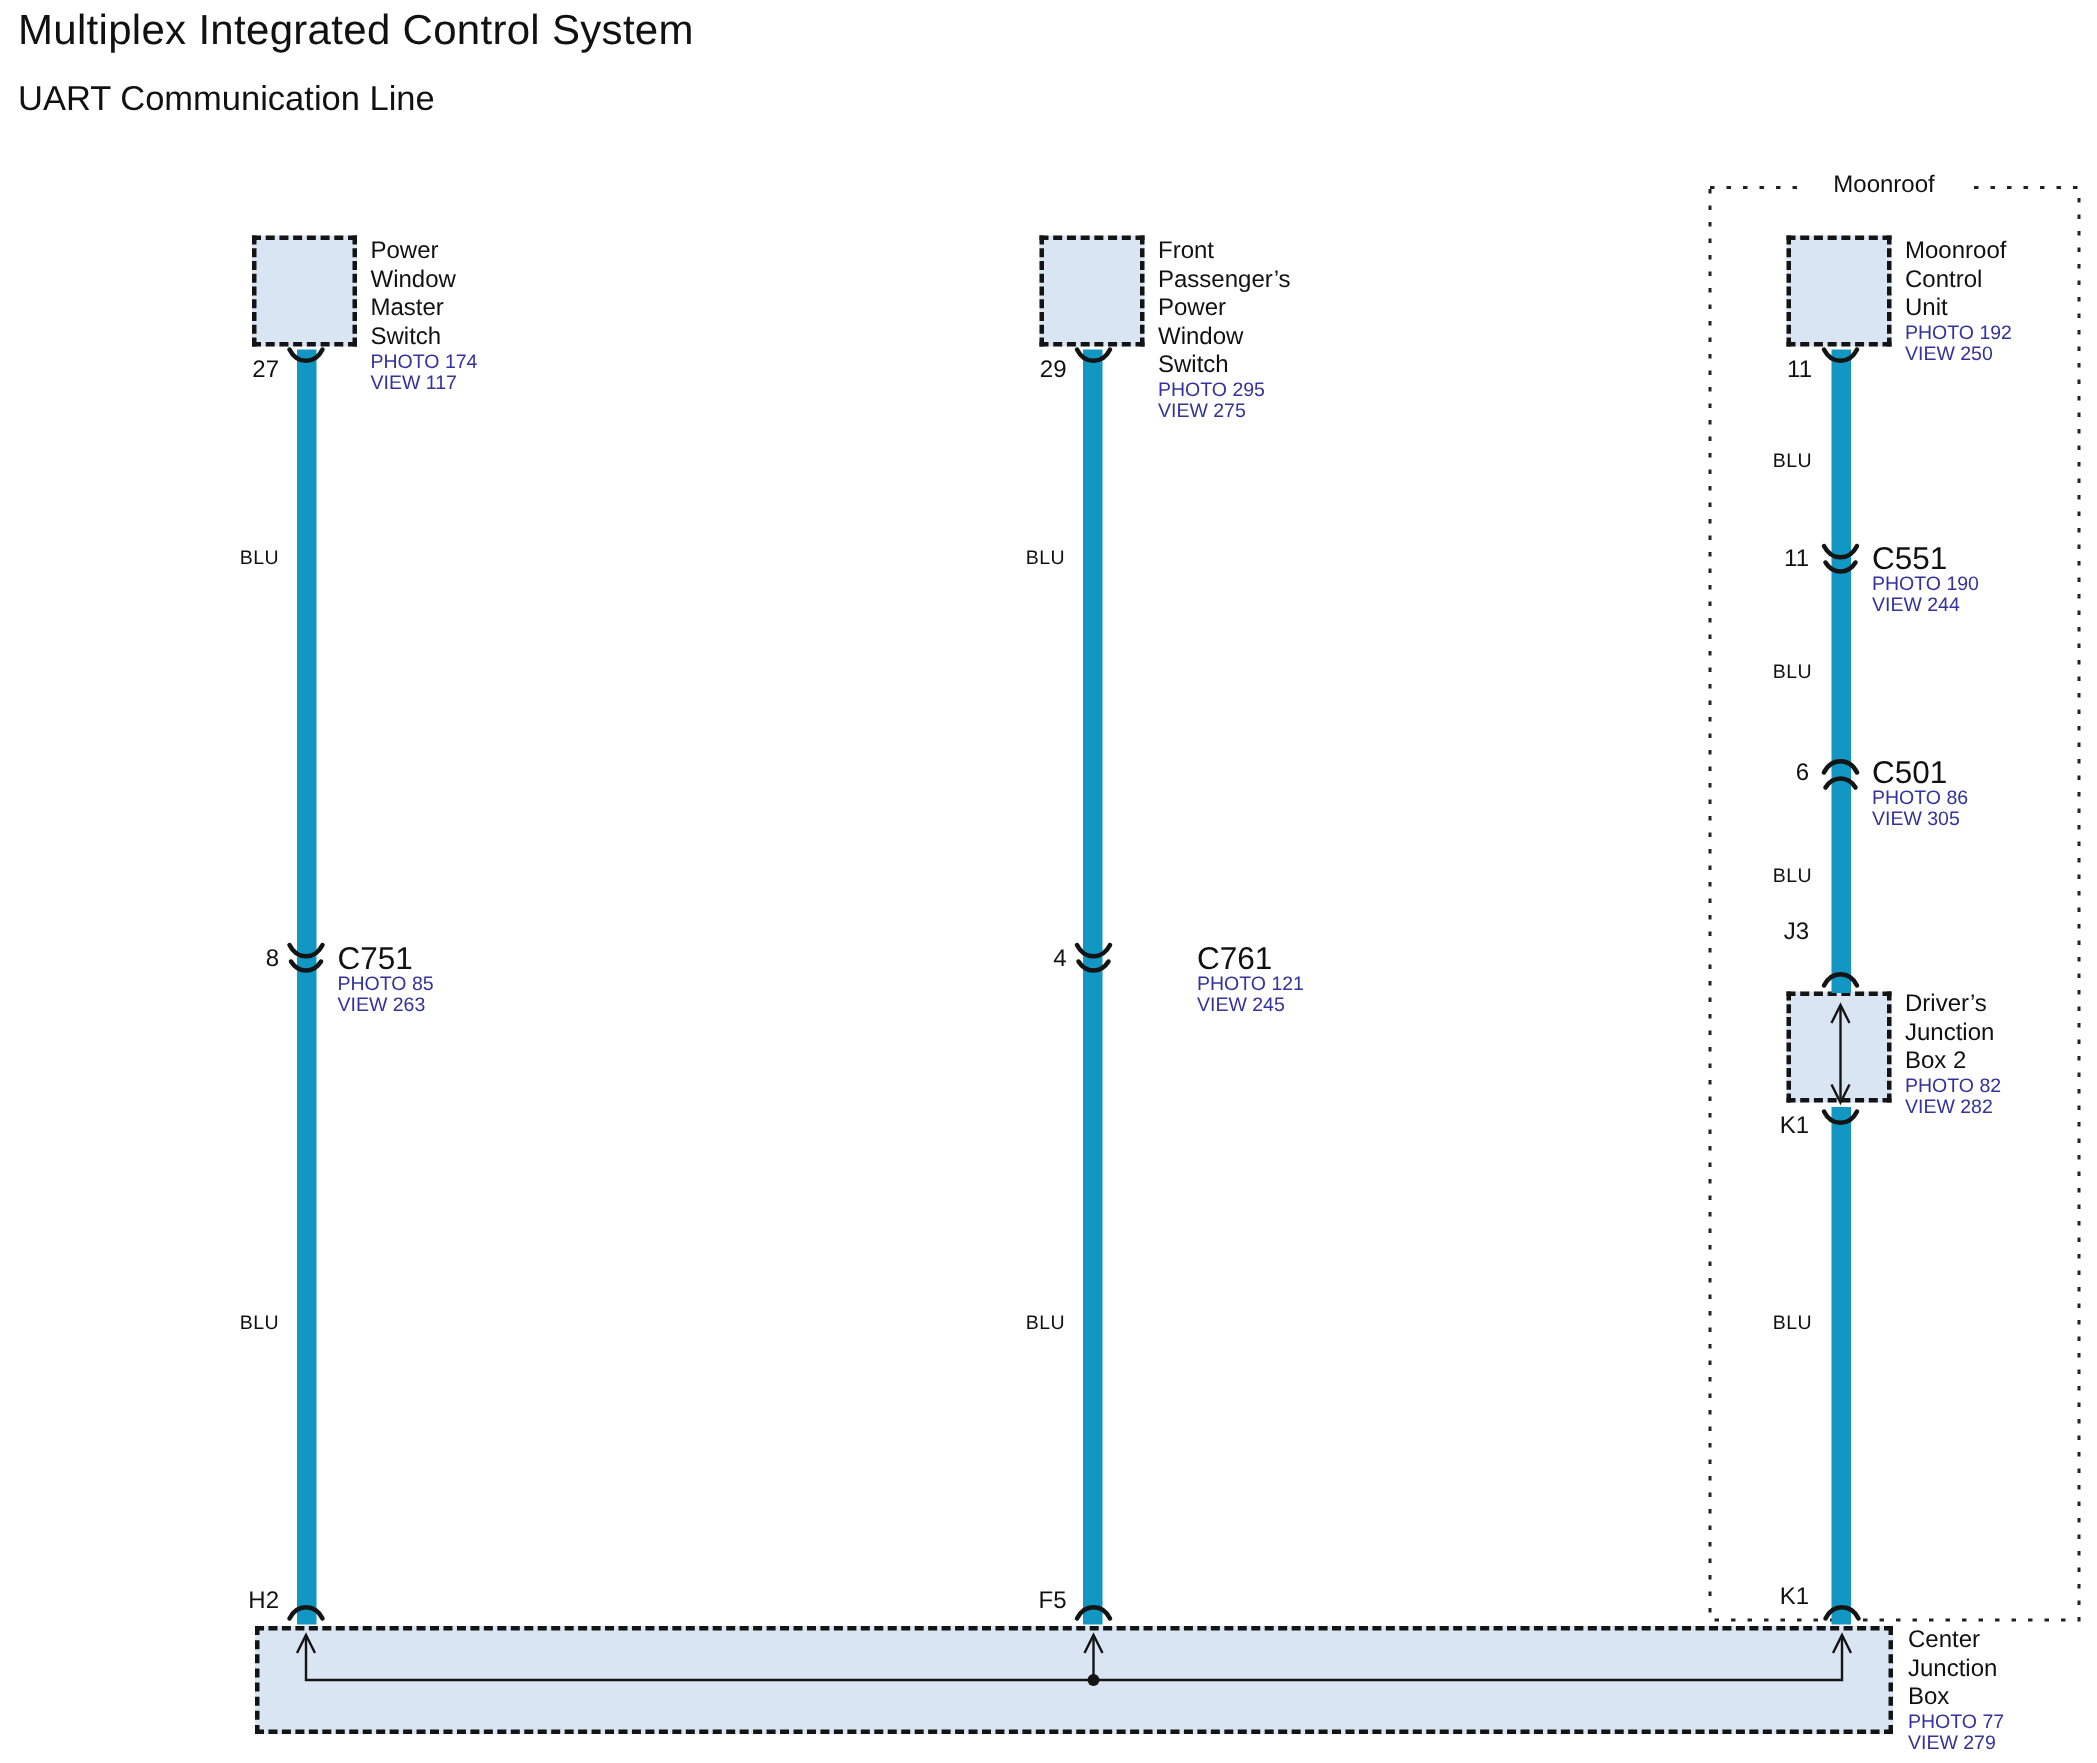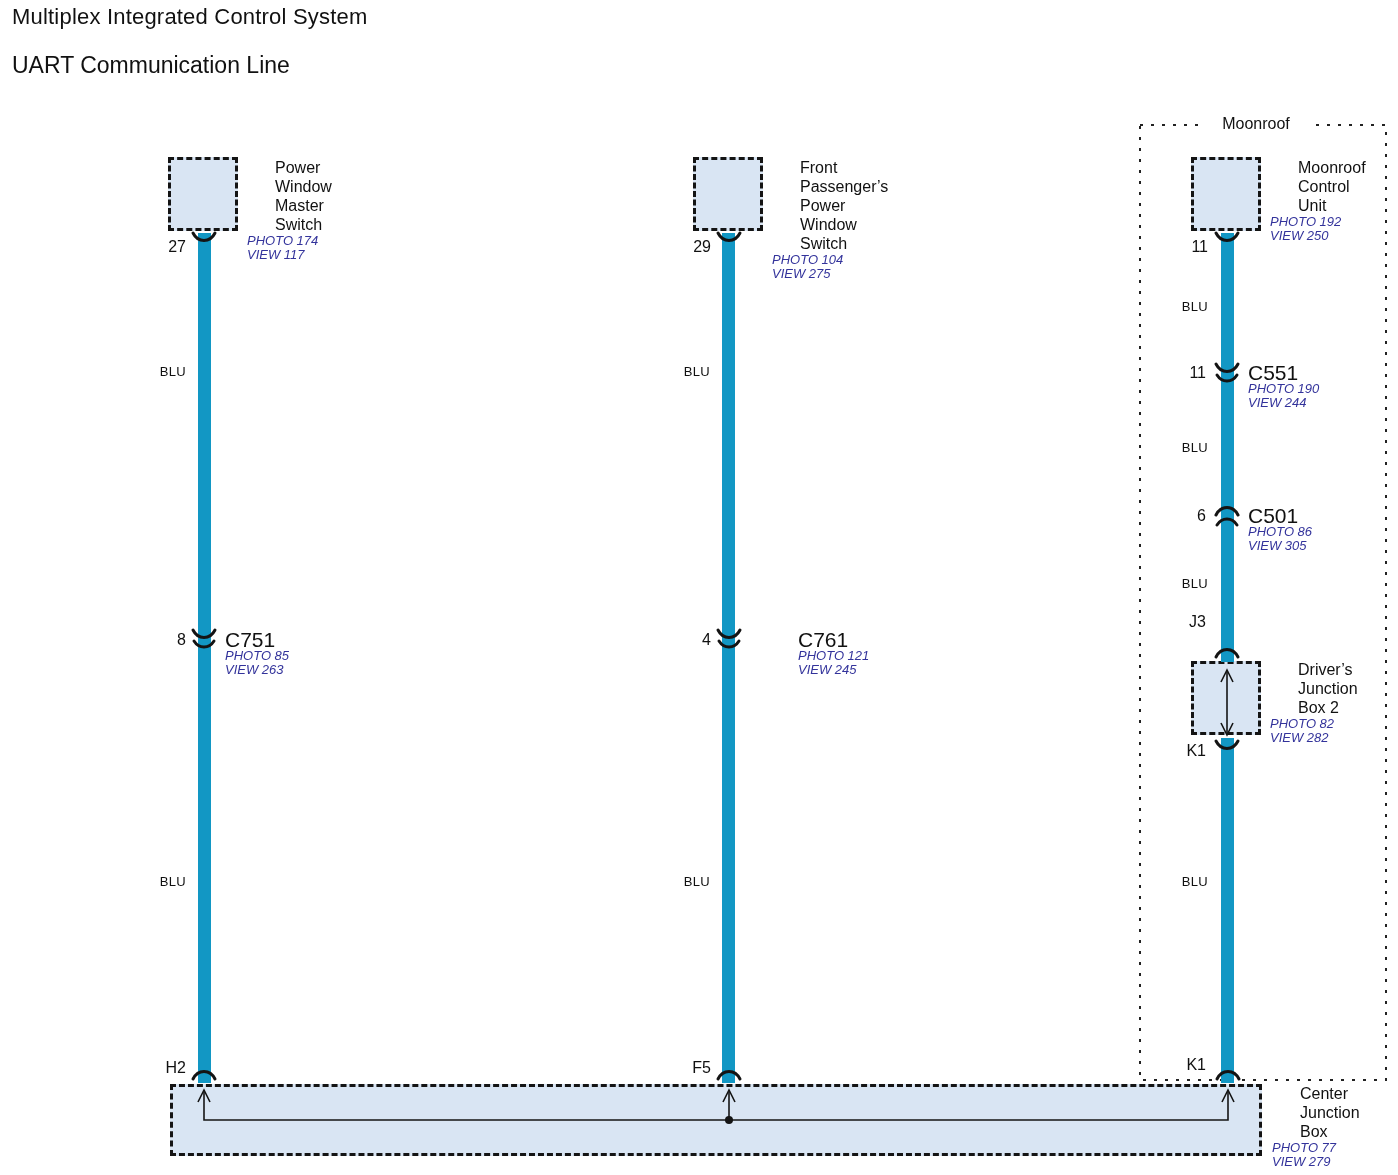--- a/index.html
+++ b/index.html
@@ -1,20 +1,20 @@
 <!DOCTYPE html>
 <html style="--wire: #1297c4; --boxfill: #d9e5f3; --ref: #33339b;"><head>
 <meta charset="utf-8">
 <style>
   html, body { margin: 0; padding: 0; background: #ffffff; }
   body { font-family: "Liberation Sans", sans-serif; color: #111; }
   #stage { position: relative; width: 1398px; height: 1175px; background: #fff; overflow: hidden; }
 
   .abs { position: absolute; }
-  .title { font-size: 22px; letter-spacing: 0.2px; }
+  .title { font-size: 28px; letter-spacing: 0.2px; }
   .subtitle { font-size: 23px; }
 
   .comp-box {
     position: absolute;
     width: 70px; height: 74px;
     background: var(--boxfill);
     border: 3px dashed #141414;
     box-sizing: border-box;
     z-index: 1;
   }
@@ -32,28 +32,28 @@
     position: absolute;
     width: 13px;
     background: var(--wire);
     z-index: 3;
   }
 
   .overlay { position: absolute; left: 0; top: 0; z-index: 2; pointer-events: none; }
   .arcsym  { position: absolute; z-index: 4; }
 
   .lbl { position: absolute; z-index: 5; }
-  .multiline { white-space: pre-line; margin-left: 28px; }
+  .multiline { white-space: pre-line; }
 
   .comp-label { font-size: 16px; line-height: 19px; }
   .pin  { font-size: 16px; width: 46px; text-align: right; }
   .code { font-size: 13px; width: 48px; text-align: right; letter-spacing: 0.3px; }
   .cname { font-size: 21px; line-height: 19px; }
   .ref { font-size: 13px; line-height: 14px; color: var(--ref); cursor: pointer; }
-  .ref div { margin: 0; font-style: italic; }
+  .ref div { margin: 0; }
   .group-label {
     font-size: 16px; text-align: center;
     background: #fff; padding: 0 6px;
   }
   .arc-path { stroke: #141414; stroke-width: 3; fill: none; stroke-linecap: round; }
   .thin { stroke: #141414; stroke-width: 1.6; fill: none; }
 </style>
 </head>
 <body>
 
@@ -162,21 +162,21 @@
   <div class="lbl code" style="left:138px; top:874px;">BLU</div>
   <div class="lbl pin" style="left:140px; top:1059px;">H2</div>
 
   <div class="lbl comp-label" style="left:772px; top:158px;">
     <div class="multiline">Front
 Passenger’s
 Power
 Window
 Switch</div>
     <div class="ref">
-      <div>PHOTO 104</div>
+      <div>PHOTO 295</div>
       <div>VIEW 275</div>
     </div>
   </div>
   <div class="lbl pin" style="left:665px; top:238px;">29</div>
   <div class="lbl code" style="left:662px; top:364px;">BLU</div>
   <div class="lbl pin" style="left:665px; top:631px;">4</div>
   <div class="lbl" style="left:750px; top:630px;margin-left:48px;">
     <div class="cname">C761</div>
     <div class="ref">
       <div>PHOTO 121</div>

